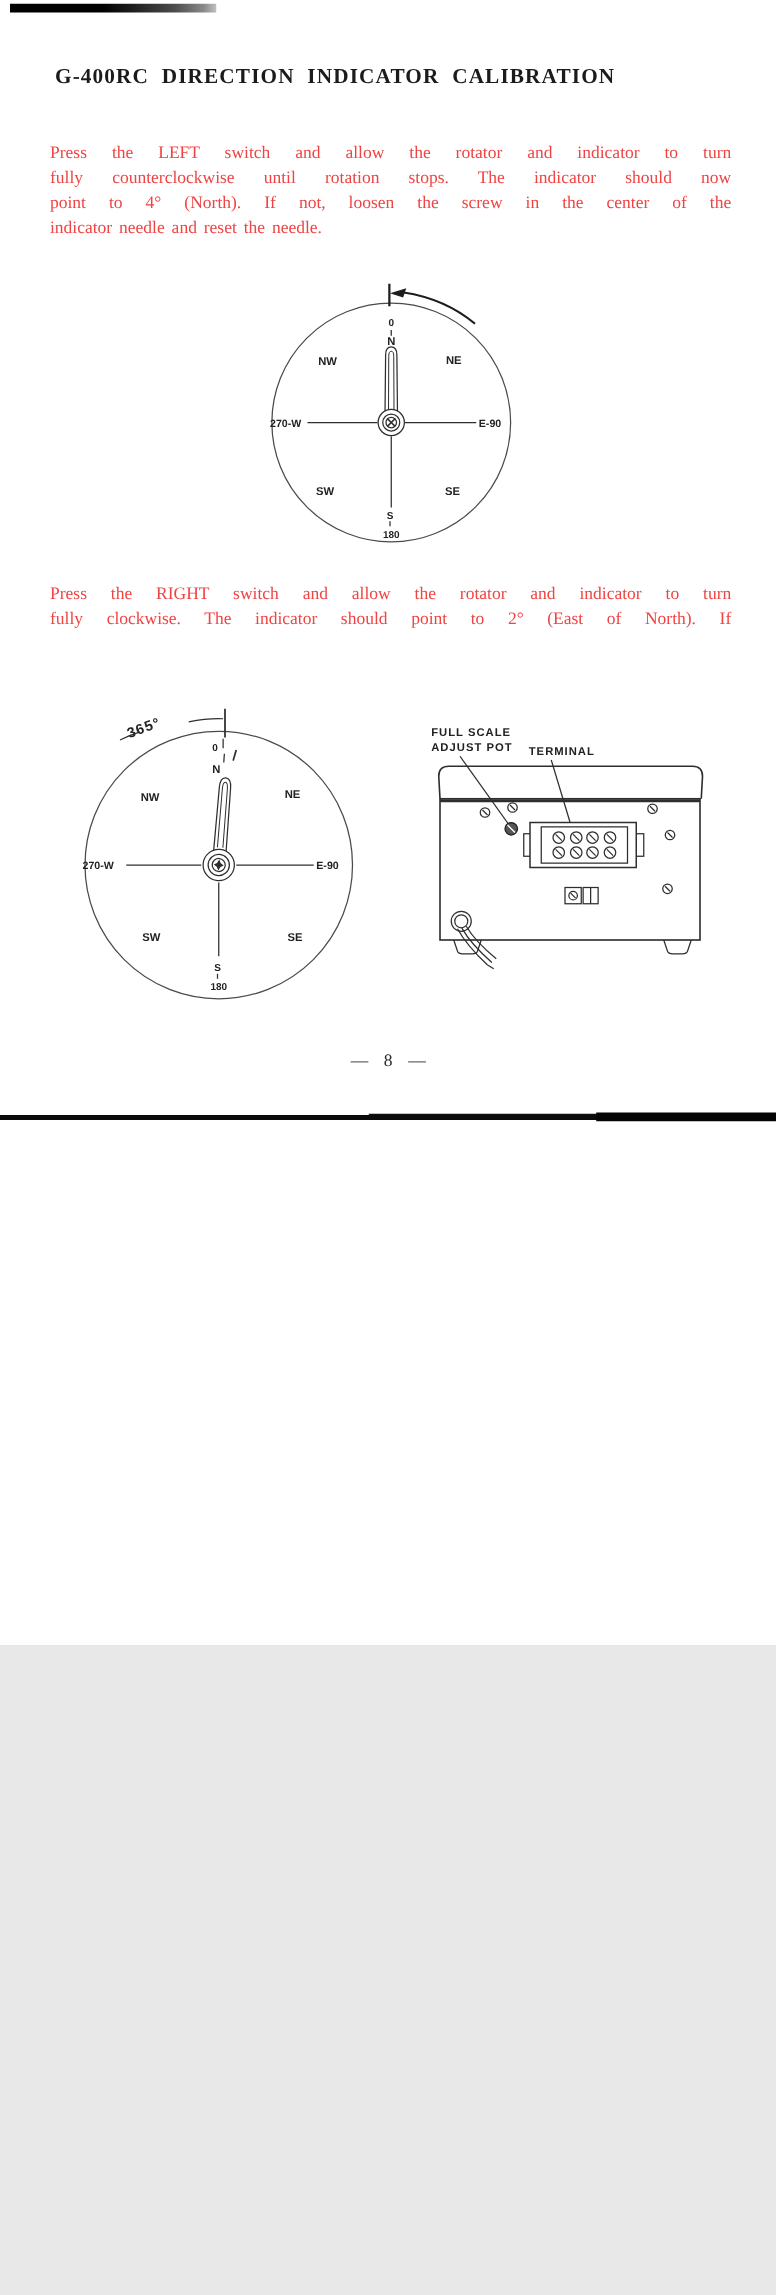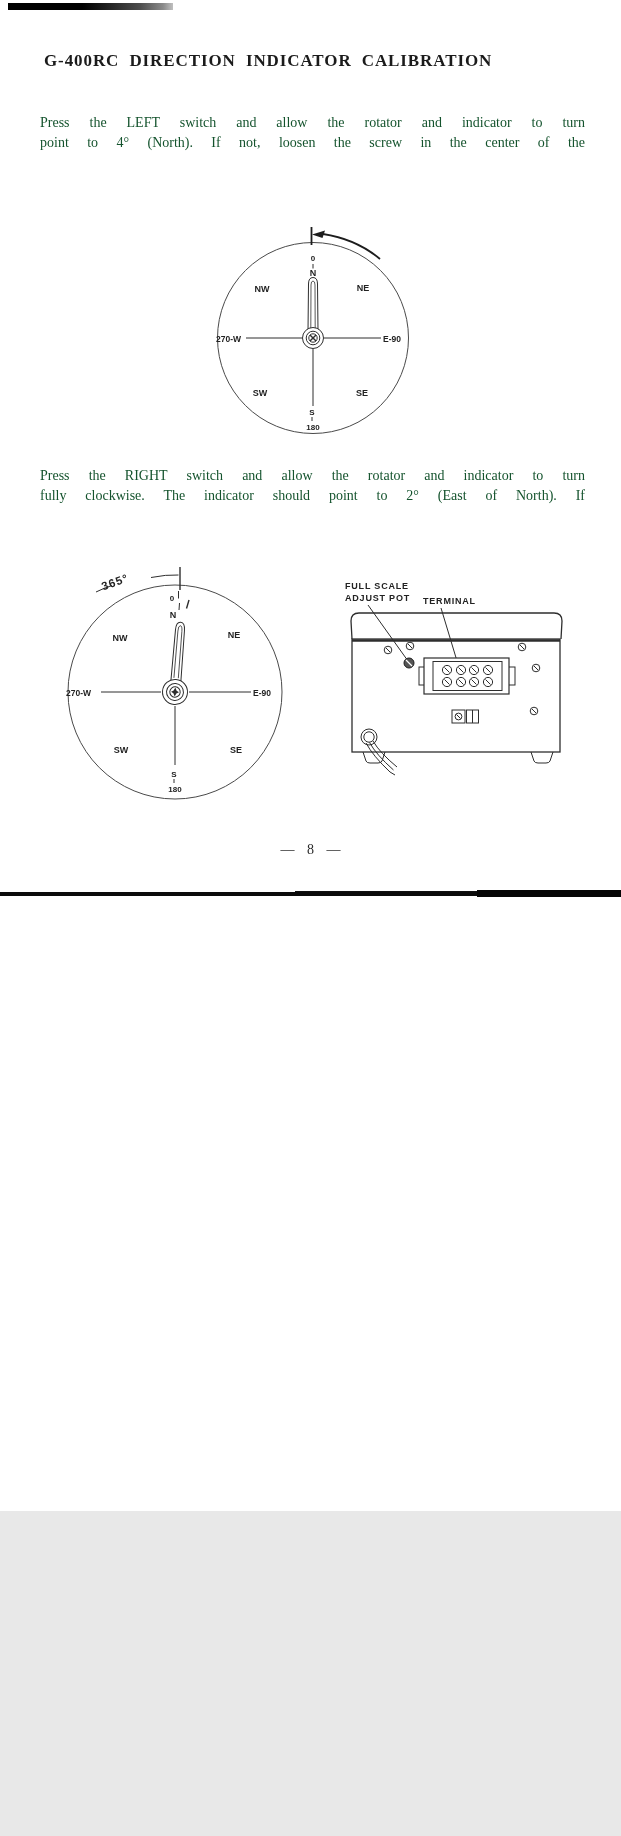--- a/index.html
+++ b/index.html
@@ -1,35 +1,35 @@
 <!DOCTYPE html>
 <html><head>
 <meta charset="utf-8">
 <style>
   html,body { margin:0; padding:0; background:#e8e8e8; }
   .page {
-    position:relative; width:621px; height:1511px; margin:0 auto;
+    position:relative; width:621px; height:1316px; margin:0 auto;
     background:#ffffff; overflow:hidden;
     font-family:"Liberation Serif", serif; color:#1f1f1f;
   }
   
   .scan-bar-top {
     position:absolute; left:8px; top:3px; width:165px; height:7px;
     background:linear-gradient(90deg,#000 0%,#000 45%,#1b1b1b 58%,#4d4d4d 80%,#8a8a8a 94%,#c0c0c0 100%);
   }
   .scan-bar-mid  { position:absolute; left:0; top:892px; width:621px; height:4px; background:#0b0b0b; }
   .scan-bar-mid2 { position:absolute; left:477px; top:890px; width:144px; height:7px; background:#050505; }
   .scan-bar-mid3 { position:absolute; left:295px; top:891px; width:185px; height:5px; background:#101010; }
 
   .title {
     position:absolute; left:44px; top:51px; margin:0;
     font-size:17px; font-weight:600; letter-spacing:0.9px; word-spacing:5px;
     white-space:nowrap; color:#1b1b1b;
   }
-  .para { position:absolute; left:40px; width:545px; font-size:14px; line-height:20px; color:#14532d; }
+  .para { position:absolute; left:40px; width:545px; font-size:14px; line-height:20px; color:#ef4444; }
   .para .line { text-align:justify; text-align-last:justify; word-spacing:2px; }
   .para .line.last { text-align:left; text-align-last:auto; }
   .p1 { top:113px; }
   .p2 { top:466px;font-family:Liberation Serif, serif; }
 
   .page-number {
     position:absolute; left:0; top:842px; width:621px;
     text-align:center; font-size:14px; word-spacing:9px; color:#2a2a2a;
   }
 
@@ -56,21 +56,23 @@
 <body>
 
 <div class="page">
 
   <div class="scan-bar-top"></div>
 
   <h1 class="title">G-400RC DIRECTION INDICATOR CALIBRATION</h1>
 
   <div class="para p1">
     <div class="line">Press the LEFT switch and allow the rotator and indicator to turn</div>
+    <div class="line">fully counterclockwise until rotation stops. The indicator should now</div>
     <div class="line">point to 4° (North). If not, loosen the screw in the center of the</div>
+    <div class="line last">indicator needle and reset the needle.</div>
   </div>
 
   <svg class="c1" width="250" height="230" viewBox="0 0 250 230">
 
     <circle cx="123" cy="123" r="95.5" class="thin"></circle>
 
     <line x1="56" y1="123" x2="112" y2="123" class="ln"></line>
     <line x1="134" y1="123" x2="191" y2="123" class="ln"></line>
     <line x1="123" y1="134" x2="123" y2="191" class="ln"></line>
 

